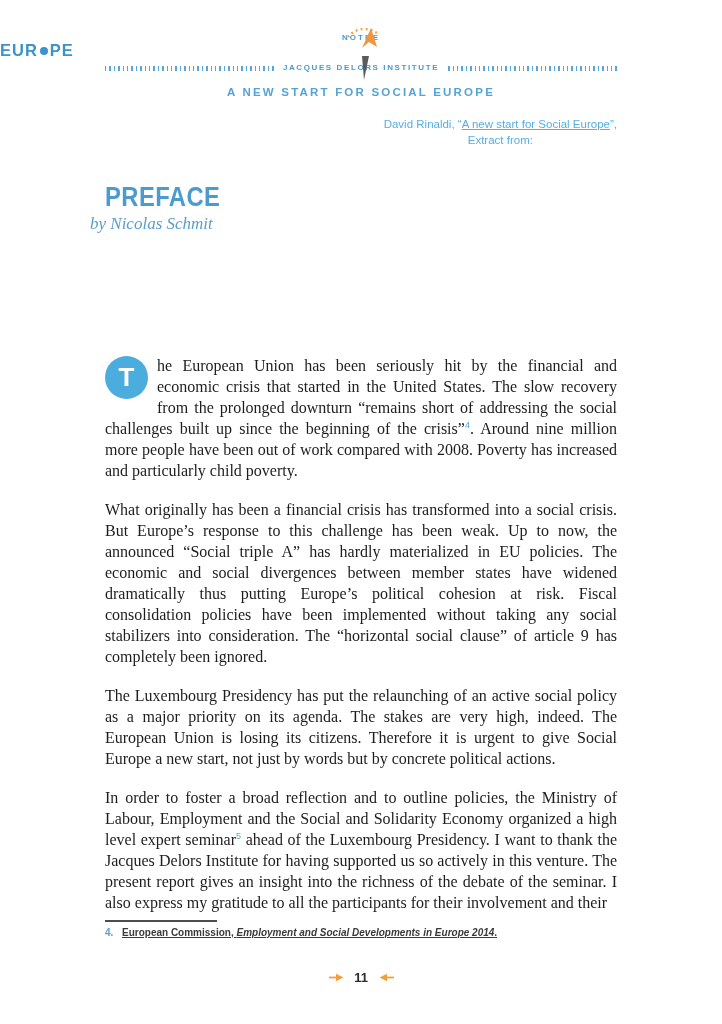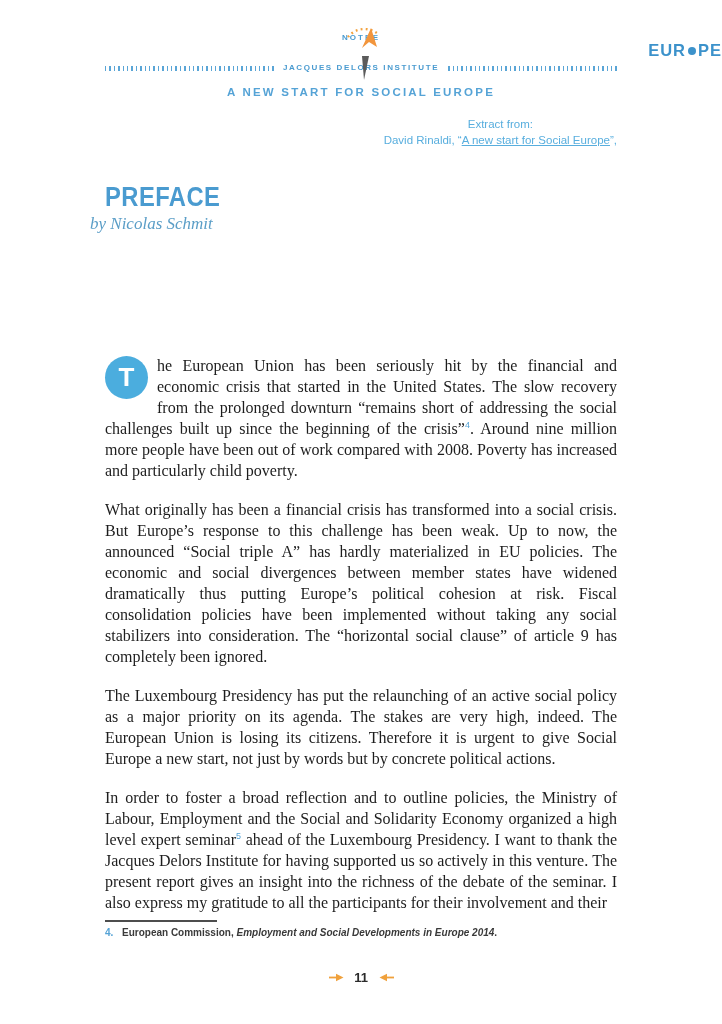--- a/index.html
+++ b/index.html
@@ -9,21 +9,21 @@
     background:#ffffff; overflow:hidden;
     font-family:"Liberation Serif", serif; color:#1d1d1d;
   }
   
   .logo-top {
     position:absolute; top:33px; left:0; width:100%; text-align:center;
     font-family:"Liberation Sans", sans-serif; font-weight:bold;
     font-size:8px; letter-spacing:2px; color:#4a9bd0;
   }
   .logo-main {
-    position:absolute; top:41px; left:0; width:100%; text-align:right;
+    position:absolute; top:41px; left:0; width:100%; text-align:left;
     font-family:"Liberation Sans", sans-serif; font-weight:bold;
     font-size:16.5px; letter-spacing:1px; color:#3c92cb;
   }
   .logo-dot {
     display:inline-block; width:8px; height:8px; border-radius:50%;
     background:#3c92cb; margin:0 2px 1px 2px;
   }
   .band-ticks {
     position:absolute; top:66px; left:105px; width:512px; height:5px;
     background:repeating-linear-gradient(90deg,#5aa5d6 0 1.4px,transparent 1.4px 4.4px);
@@ -75,21 +75,21 @@
   }
   sup.ref {
     font-family:"Liberation Sans", sans-serif; font-size:9px;
     color:#55a3d6; vertical-align:super; line-height:0; cursor:pointer;
   }
   
   .fn-rule { position:absolute; top:920px; left:105px; width:112px; height:2px; background:#4d4d4d; }
   .footnotes {
     position:absolute; top:926px; left:105px; width:512px;
     font-family:"Liberation Sans", sans-serif; font-weight:bold;
-    font-size:10px; line-height:13.5px; color:#3a3a3a;
+    font-size:10px; line-height:13.5px; color:#3a3a3a;text-decoration:underline;
   }
   .fn-num { color:#55a3d6; display:inline-block; width:17px; }
   .footnotes .it { font-style:italic; }
   
   .folio {
     position:absolute; top:969px; left:0; width:100%; text-align:center;
     font-family:"Liberation Sans", sans-serif; font-weight:bold;
     font-size:13px; color:#2b2b2b;
   }
   .folio .num { margin:0 7px; vertical-align:middle;text-align:right; }
@@ -108,22 +108,22 @@
     <polygon points="38,6 44,25 36,20 29,26" fill="#f2953c"></polygon>
     <polygon points="29,34 36,34 31,58" fill="#5b5b5b"></polygon>
   </svg>
 
   <div class="band-ticks"></div>
   <div class="band-label">JACQUES DELORS INSTITUTE</div>
 
   <div class="report-title">A NEW START FOR SOCIAL EUROPE</div>
 
   <div class="extract">
+    <div><span>David Rinaldi, “</span><a href="#">A new start for Social Europe</a><span>”,</span></div>
     <div>Extract from:</div>
-    <div><span>David Rinaldi, “</span><a href="#">A new start for Social Europe</a><span>”,</span></div>
   </div>
 
   <h1 class="preface-title">PREFACE</h1>
   <div class="byline">by Nicolas Schmit</div>
 
   <div class="article">
     <p><span class="dropcap">T</span><span>he European Union has been seriously hit by the financial and economic crisis that started in the United States. The slow recovery from the prolonged downturn “remains short of addressing the social challenges built up since the beginning of the crisis”</span><sup class="ref">4</sup><span>. Around nine million more people have been out of work compared with 2008. Poverty has increased and particularly child poverty.</span></p>
     <p>What originally has been a financial crisis has transformed into a social crisis. But Europe’s response to this challenge has been weak. Up to now, the announced “Social triple A” has hardly materialized in EU policies. The economic and social divergences between member states have widened dramatically thus putting Europe’s political cohesion at risk. Fiscal consolidation policies have been implemented without taking any social stabilizers into consideration. The “horizontal social clause” of article 9 has completely been ignored.</p>
     <p>The Luxembourg Presidency has put the relaunching of an active social policy as a major priority on its agenda. The stakes are very high, indeed. The European Union is losing its citizens. Therefore it is urgent to give Social Europe a new start, not just by words but by concrete political actions.</p>
     <p><span>In order to foster a broad reflection and to outline policies, the Ministry of Labour, Employment and the Social and Solidarity Economy organized a high level expert seminar</span><sup class="ref">5</sup><span> ahead of the Luxembourg Presidency. I want to thank the Jacques Delors Institute for having supported us so actively in this venture. The present report gives an insight into the richness of the debate of the seminar. I also express my gratitude to all the participants for their involvement and their</span></p>

